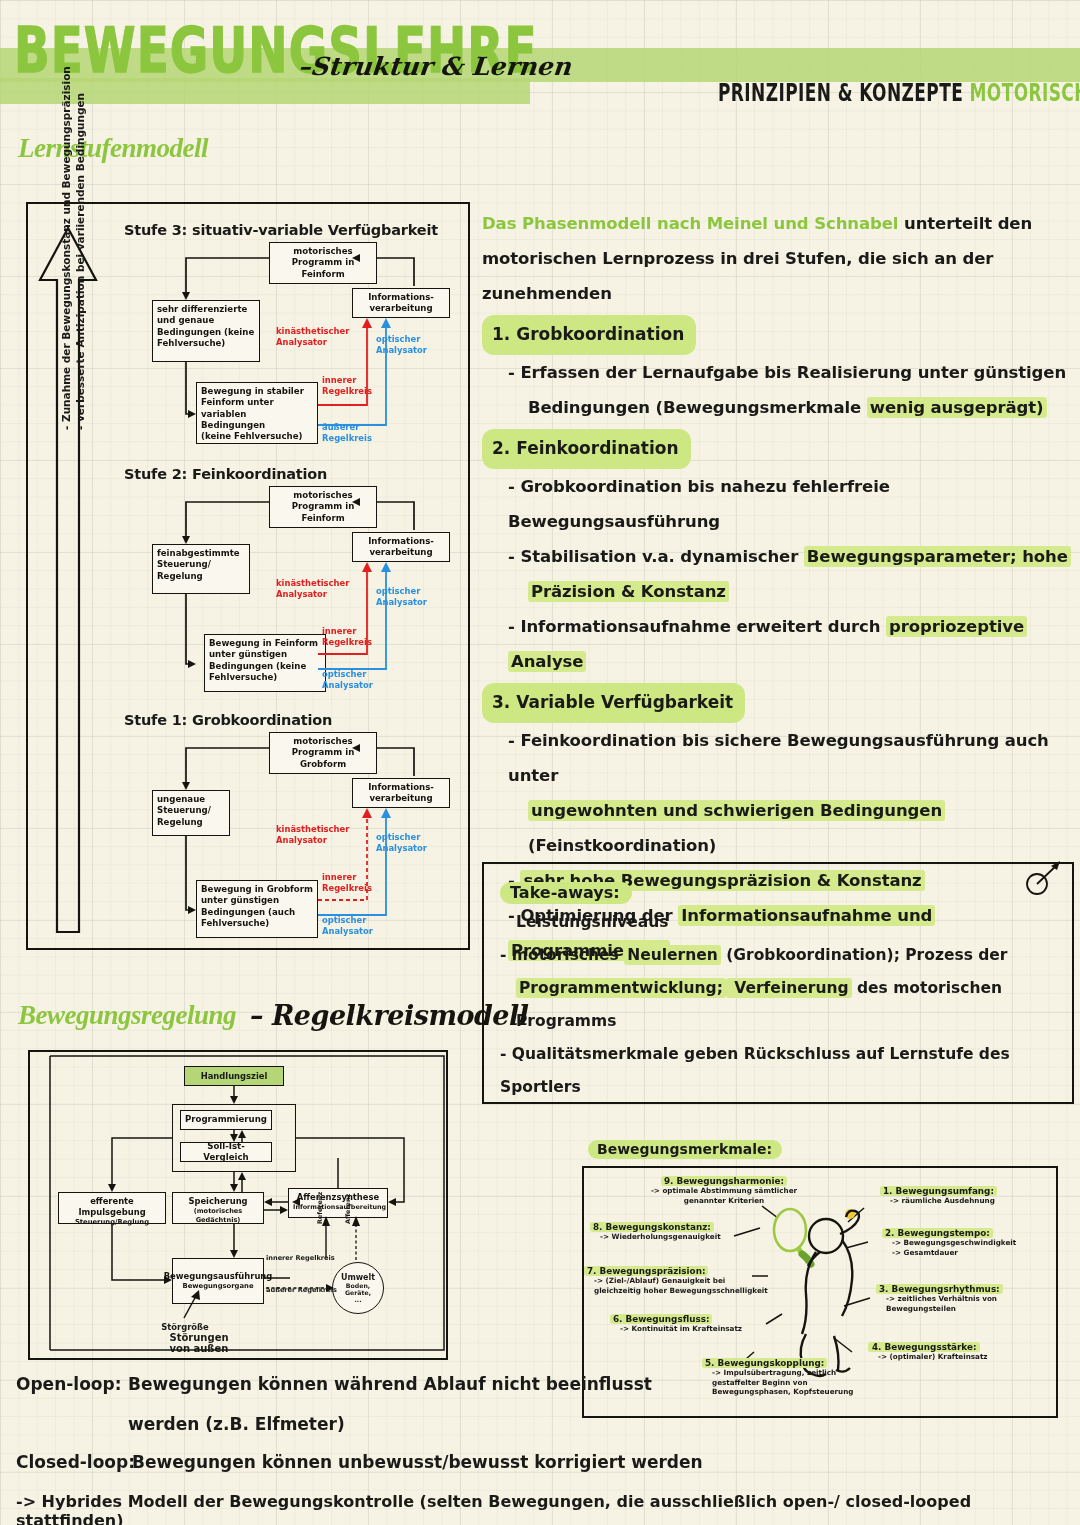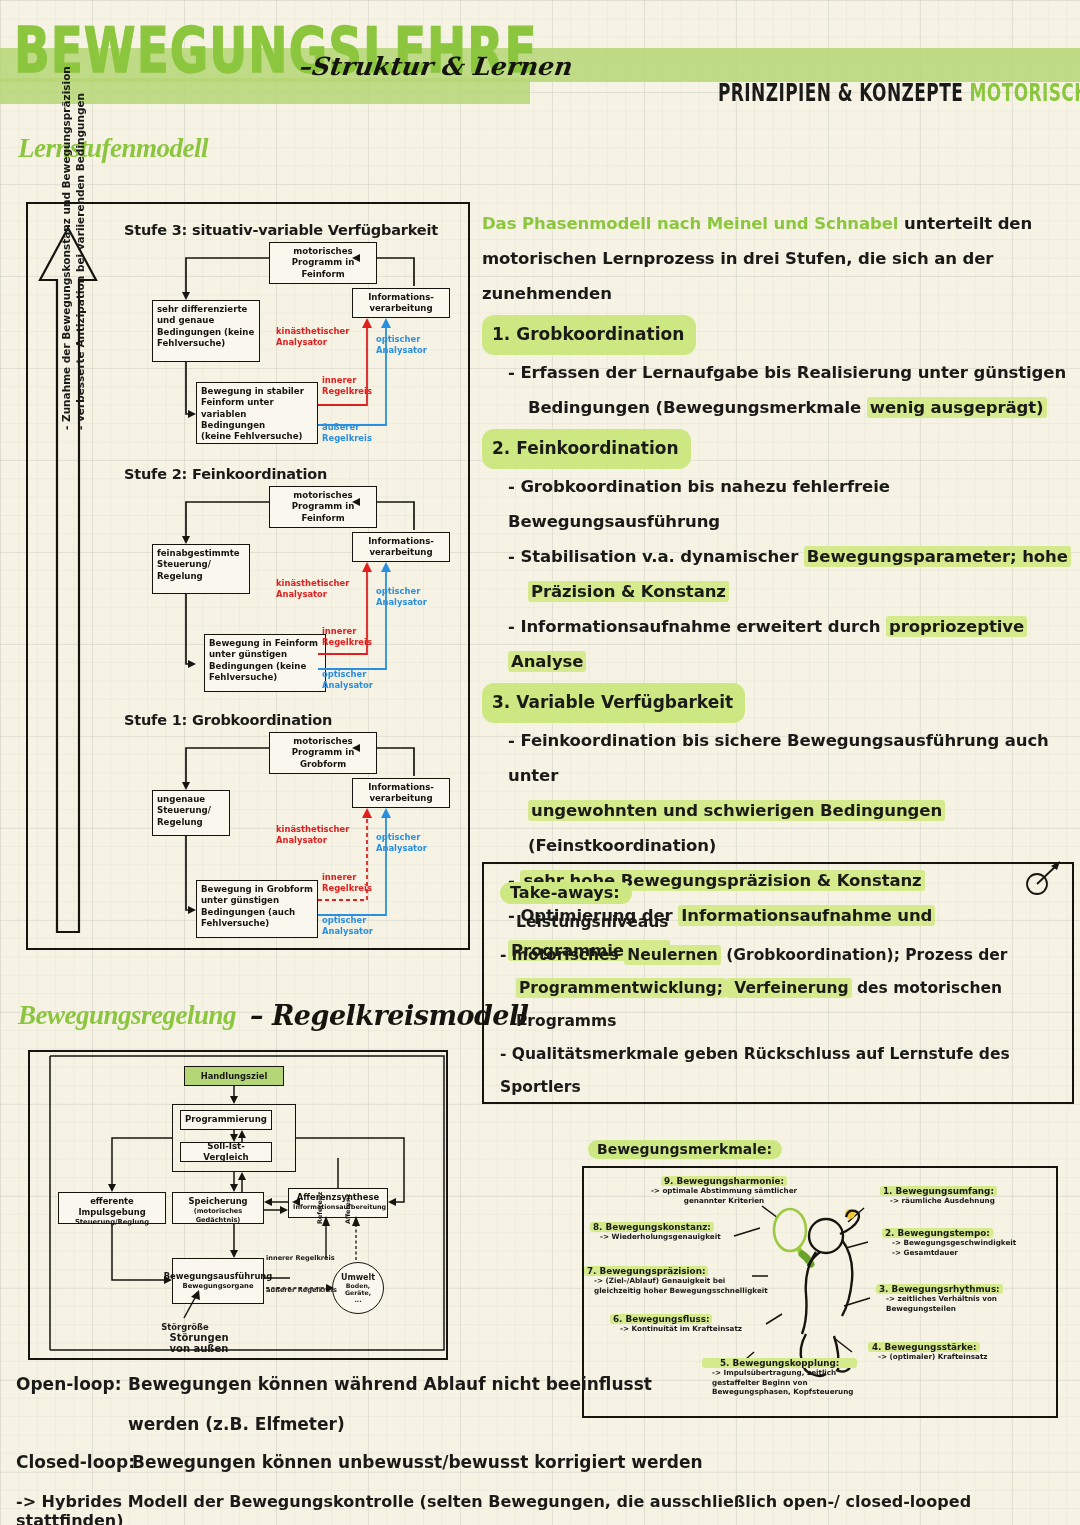--- a/index.html
+++ b/index.html
@@ -438,21 +438,21 @@
       <div class="bm-item" style="left: 2px; top: 100px; width: 190px; text-align: left;">
         <div class="bm-head"><span class="hl" style="padding: 0px 3px;">7. Bewegungspräzision:</span></div>
         <div class="bm-sub" style="white-space: pre-line; padding-left: 10px;">-&gt; (Ziel-/Ablauf) Genauigkeit bei
  gleichzeitig hoher Bewegungsschnelligkeit</div>
       </div>
       <div class="bm-item" style="left: 28px; top: 148px; width: 160px; text-align: left;">
         <div class="bm-head"><span class="hl" style="padding: 0px 3px;">6. Bewegungsfluss:</span></div>
         <div class="bm-sub" style="white-space: pre-line; padding-left: 10px;">-&gt; Kontinuität im Krafteinsatz</div>
       </div>
       <div class="bm-item" style="left: 120px; top: 192px; width: 170px; text-align: left;">
-        <div class="bm-head"><span class="hl" style="padding: 0px 18px;">5. Bewegungskopplung:</span></div>
+        <div class="bm-head"><span class="hl" style="padding: 0px 3px;">5. Bewegungskopplung:</span></div>
         <div class="bm-sub" style="white-space: pre-line; padding-left: 10px;">-&gt; Impulsübertragung, zeitlich
  gestaffelter Beginn von
  Bewegungsphasen, Kopfsteuerung</div>
       </div>
       <div class="bm-item" style="left: 298px; top: 20px; width: 170px; text-align: left;">
         <div class="bm-head"><span class="hl" style="padding: 0px 3px;">1. Bewegungsumfang:</span></div>
         <div class="bm-sub" style="white-space: pre-line; padding-left: 10px;">-&gt; räumliche Ausdehnung</div>
       </div>
       <div class="bm-item" style="left: 300px; top: 62px; width: 170px; text-align: left;">
         <div class="bm-head"><span class="hl" style="padding: 0px 3px;">2. Bewegungstempo:</span></div>

